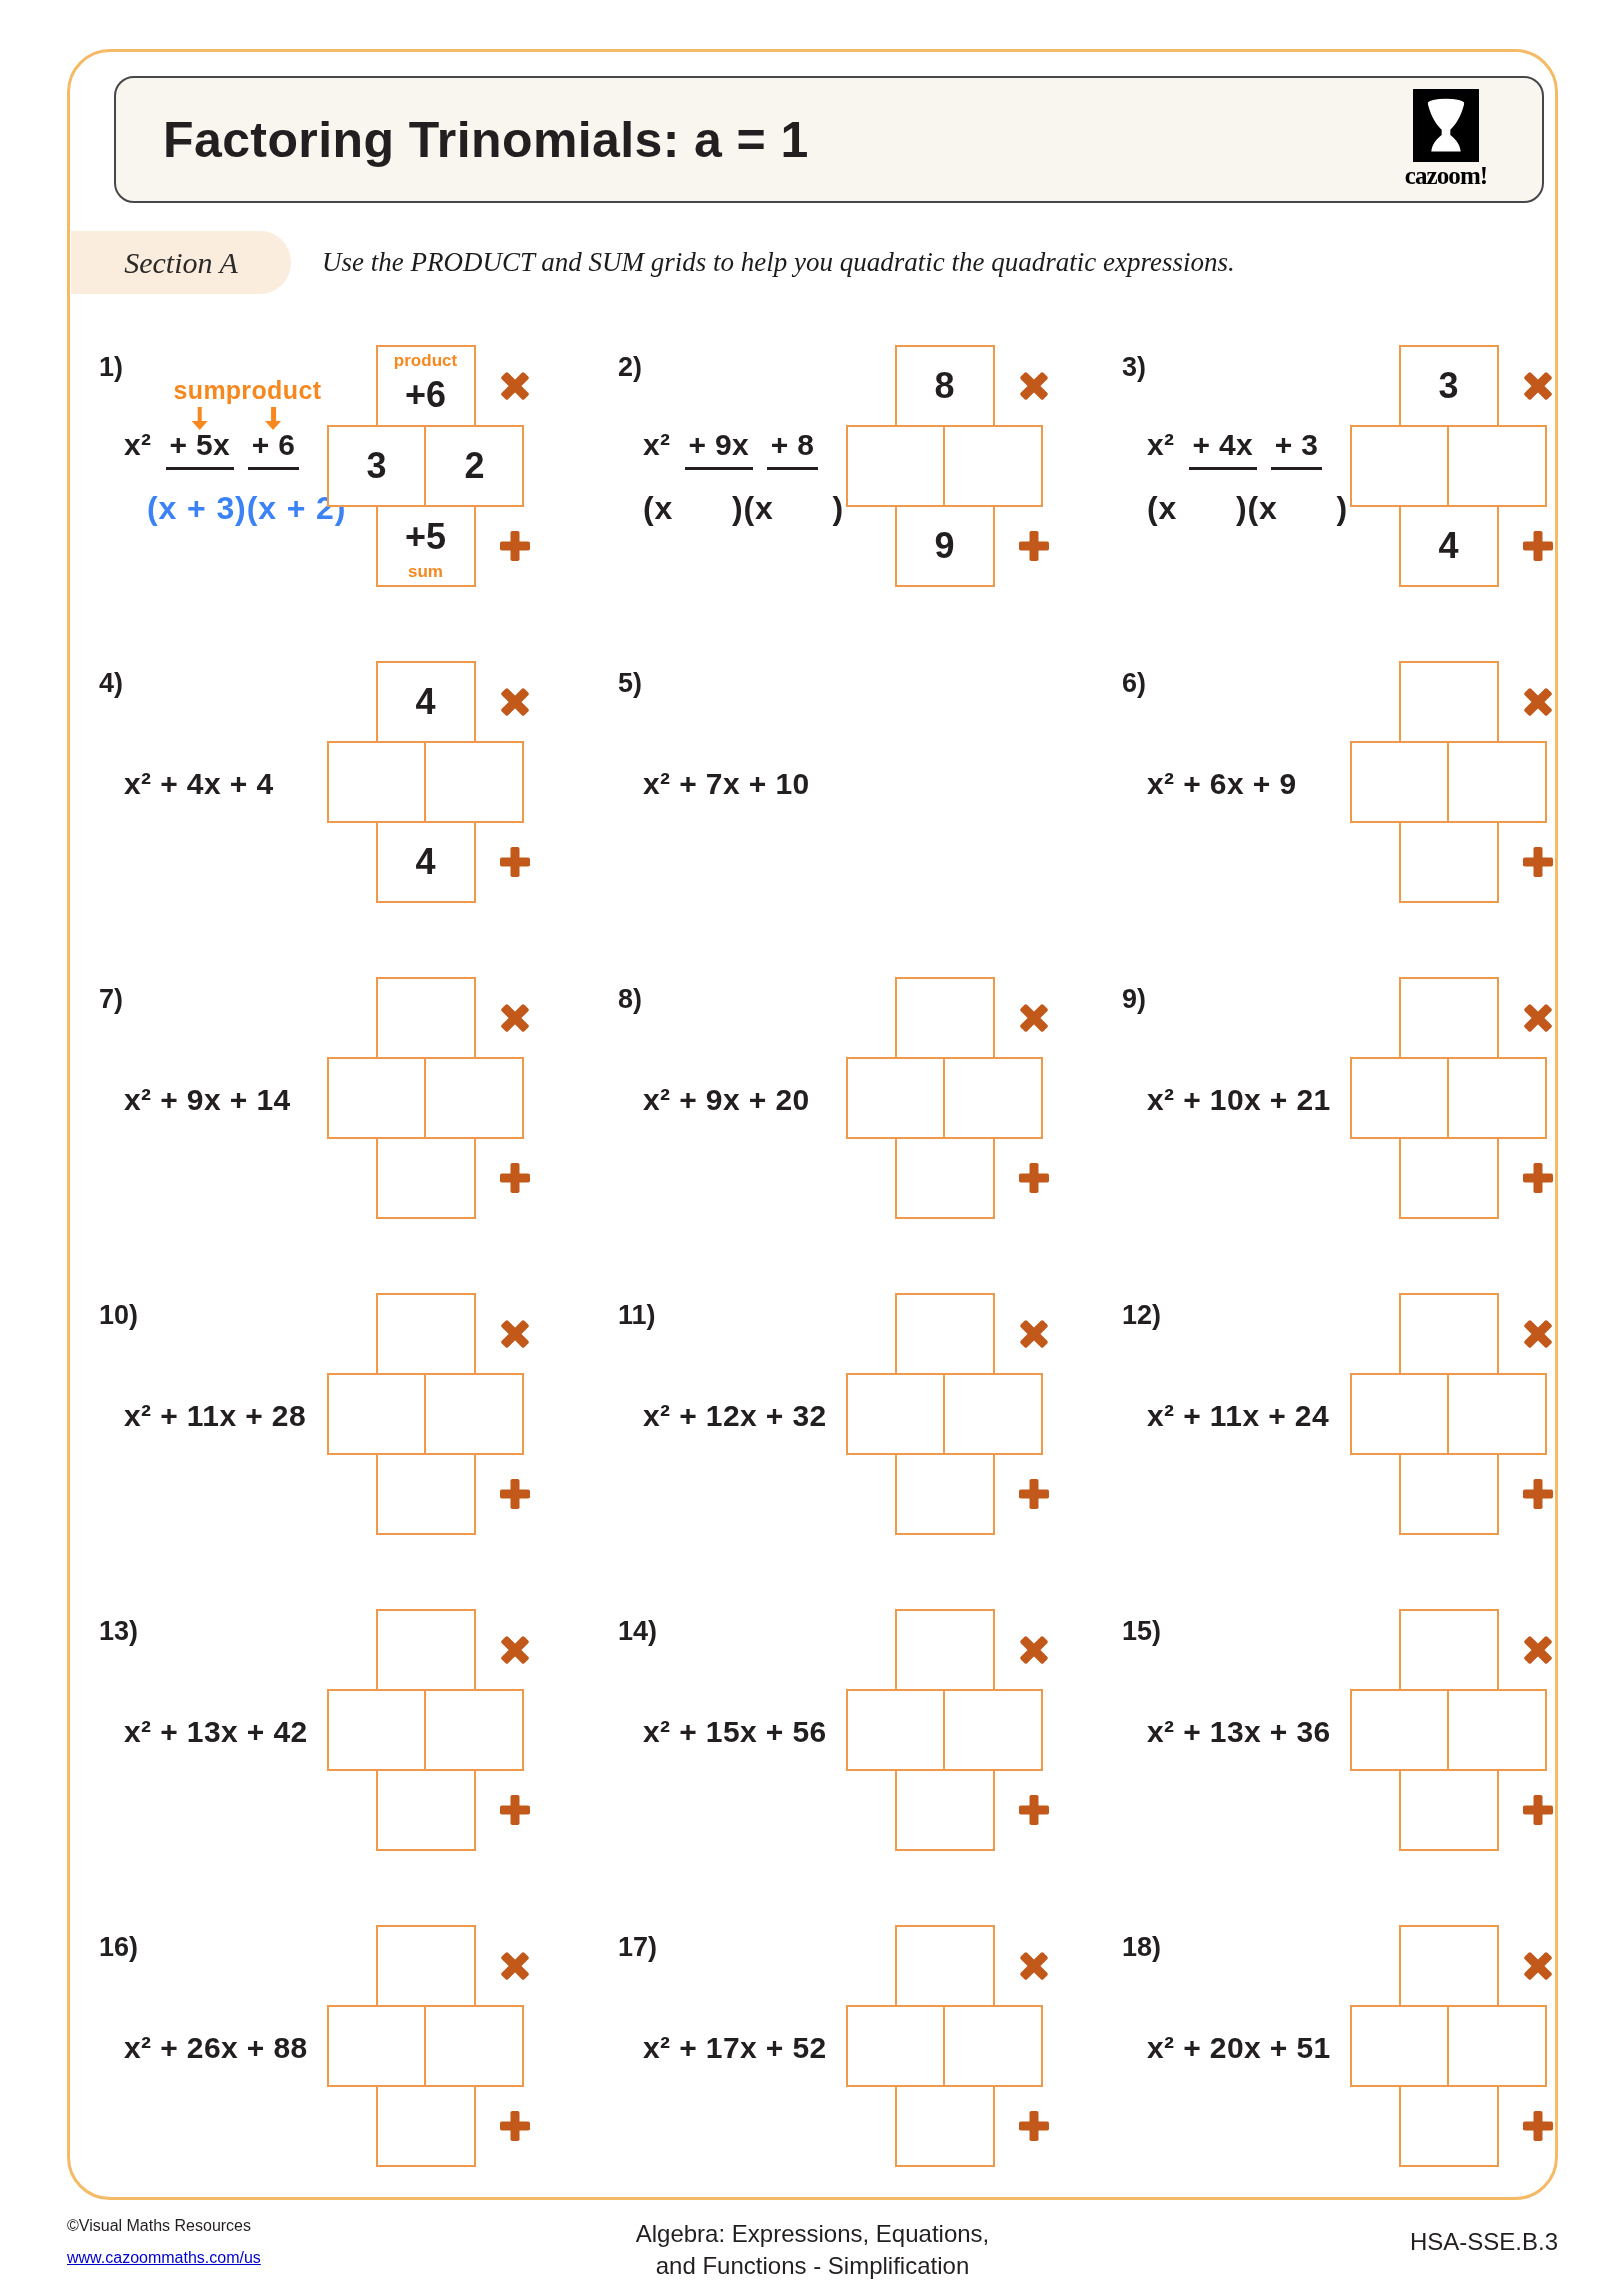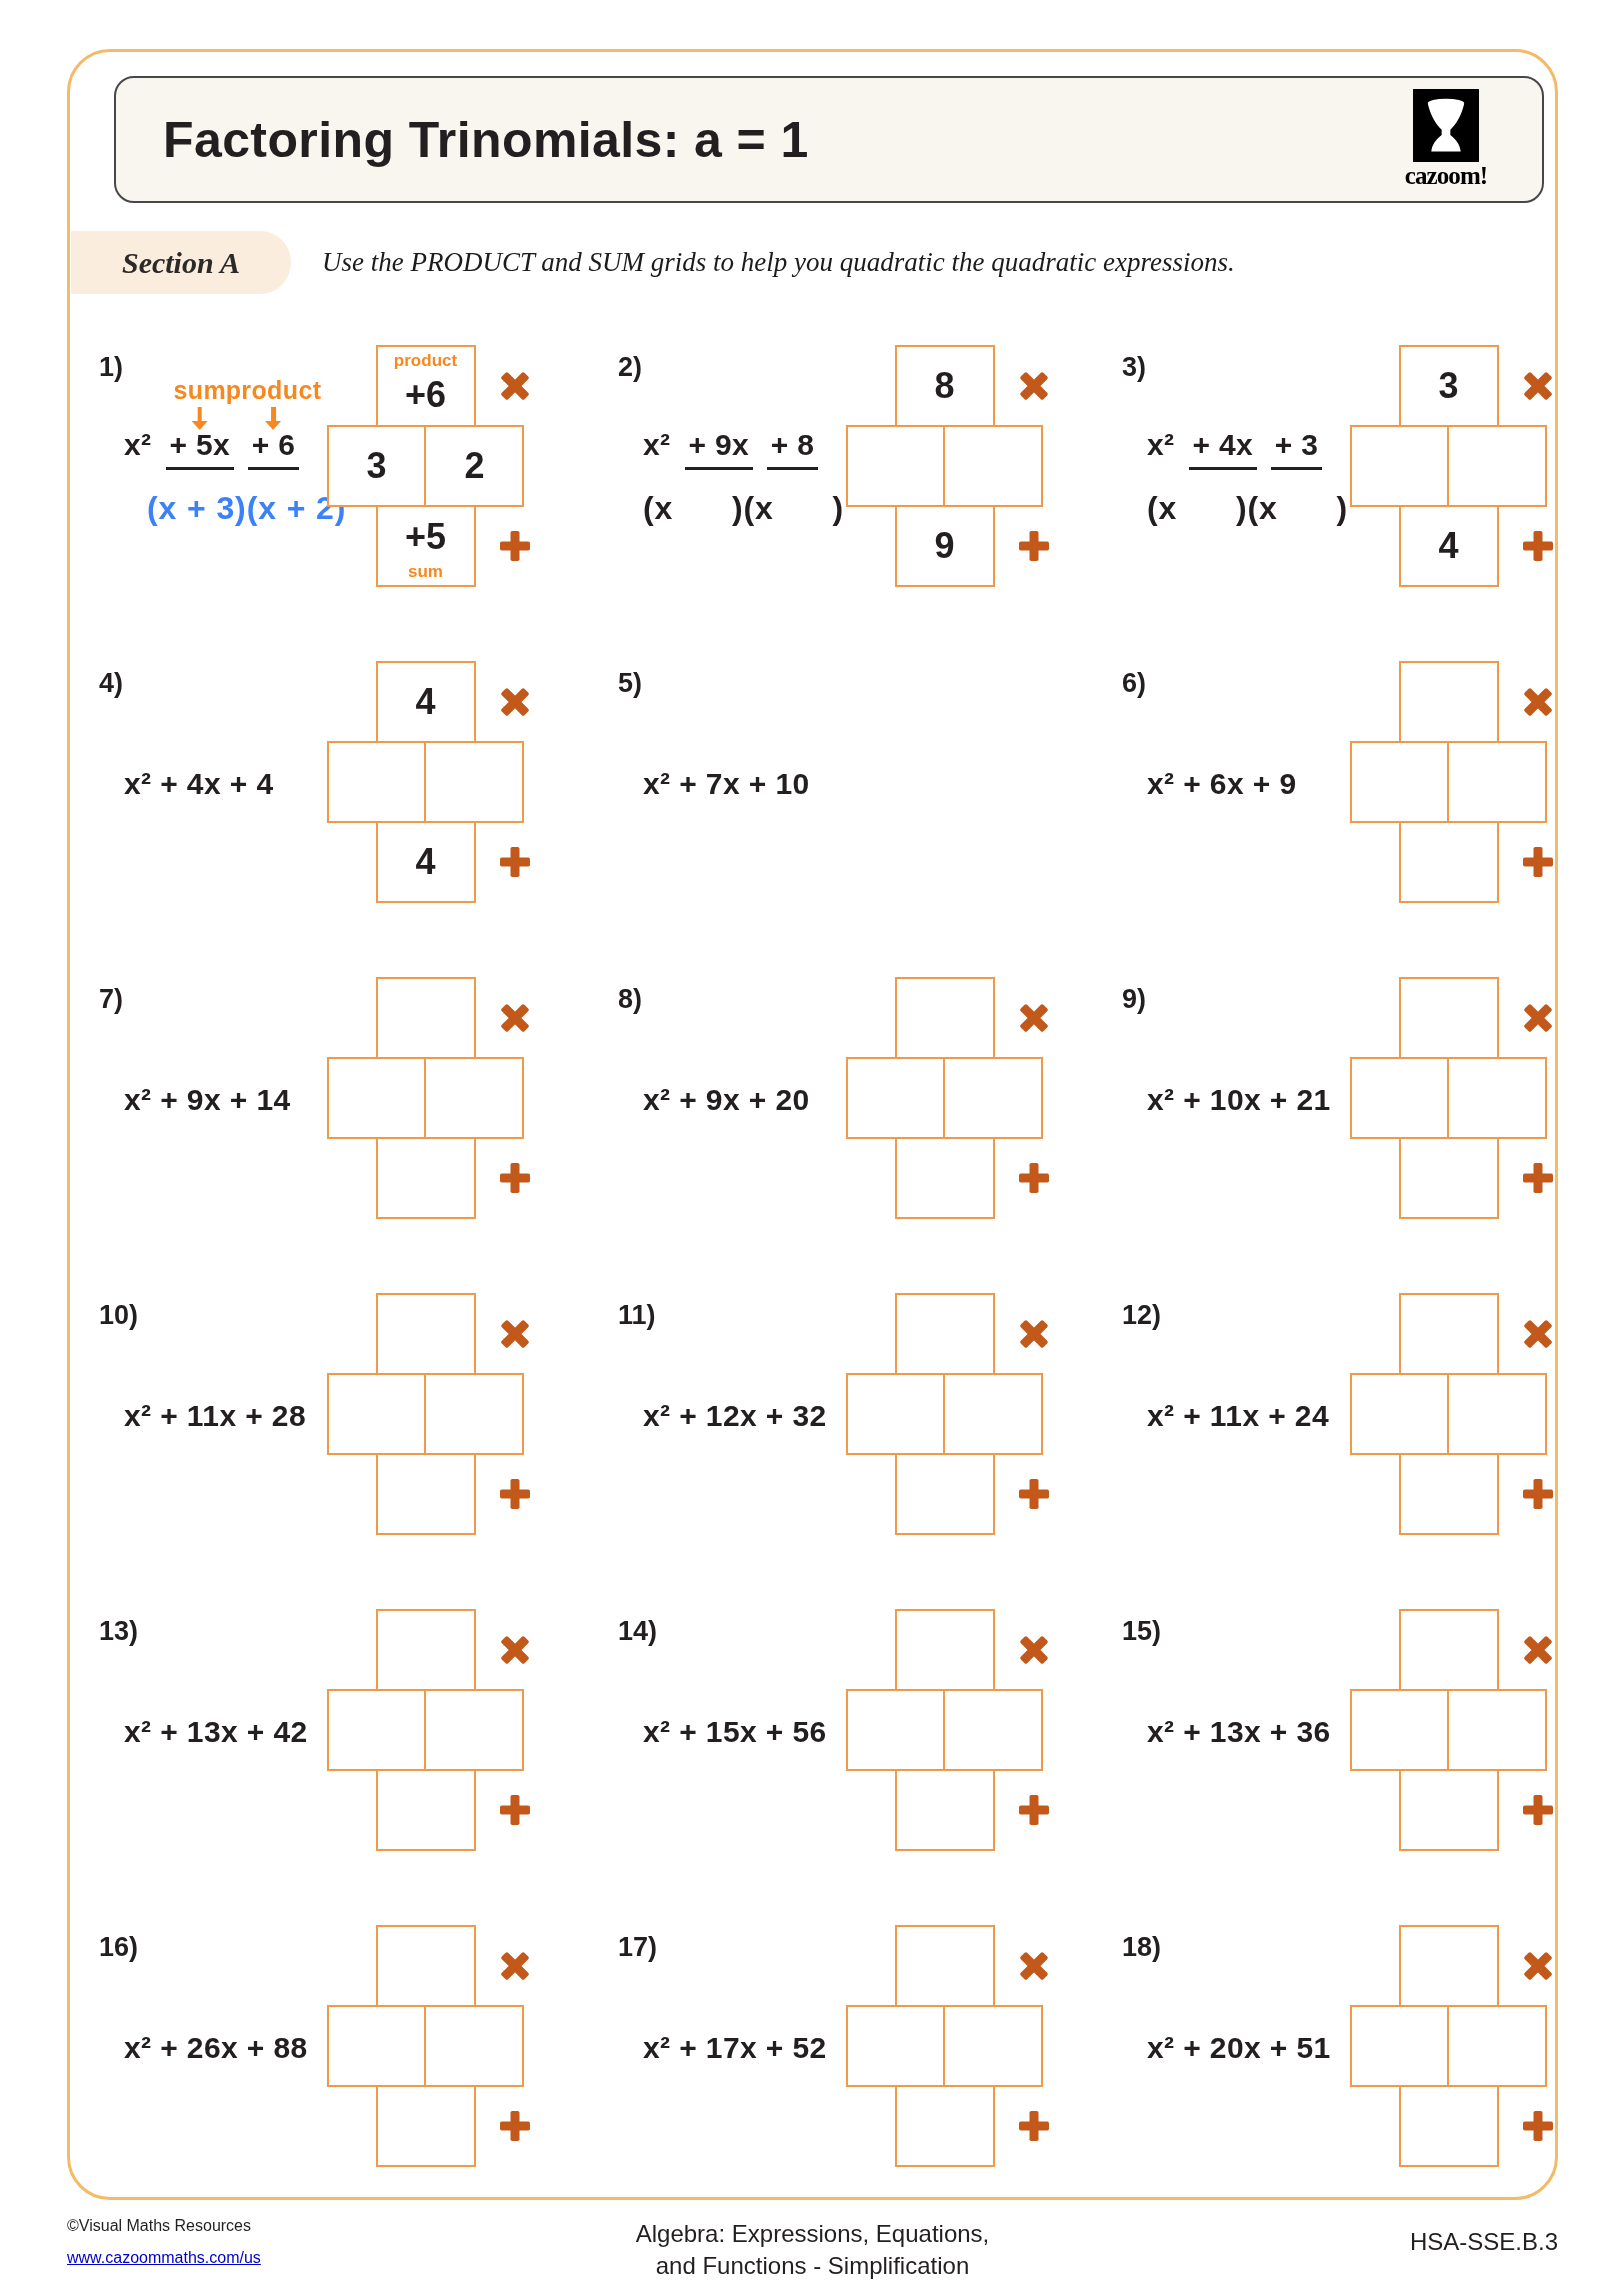--- a/index.html
+++ b/index.html
@@ -59,21 +59,21 @@
   
   .section-pill {
     position: absolute; left: 71px; top: 231px;
     width: 220px; height: 63px;
     background: #FBEDDE;
     border-radius: 0 31px 31px 0;
     display: flex; align-items: center; justify-content: center;
   }
   .section-label {
     font-family: "Liberation Serif", serif;
-    font-style: italic; font-weight: bold;
+    font-style: italic; font-weight: normal;
     font-size: 30px; color: #2B2A29;
   }
   .instruction {
     position: absolute; left: 322px; top: 247px;
     font-family: "Liberation Serif", serif;
     font-style: italic; font-size: 27px; color: #1C1C1C;
     white-space: nowrap;
   }
 
   

